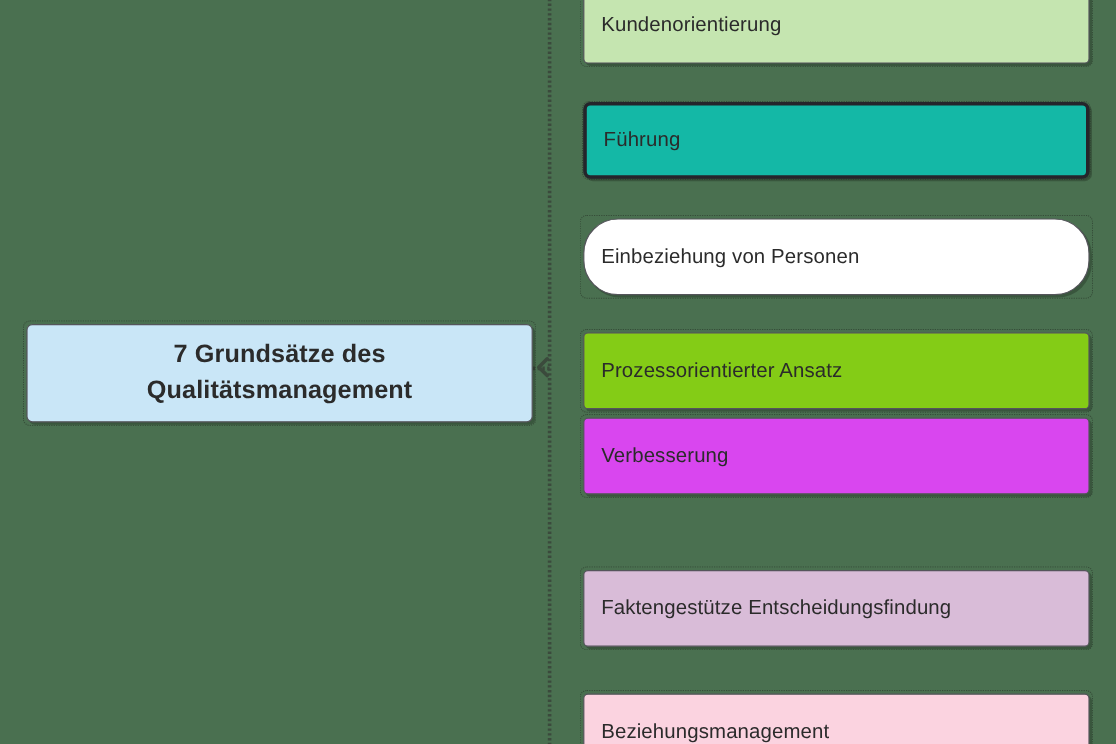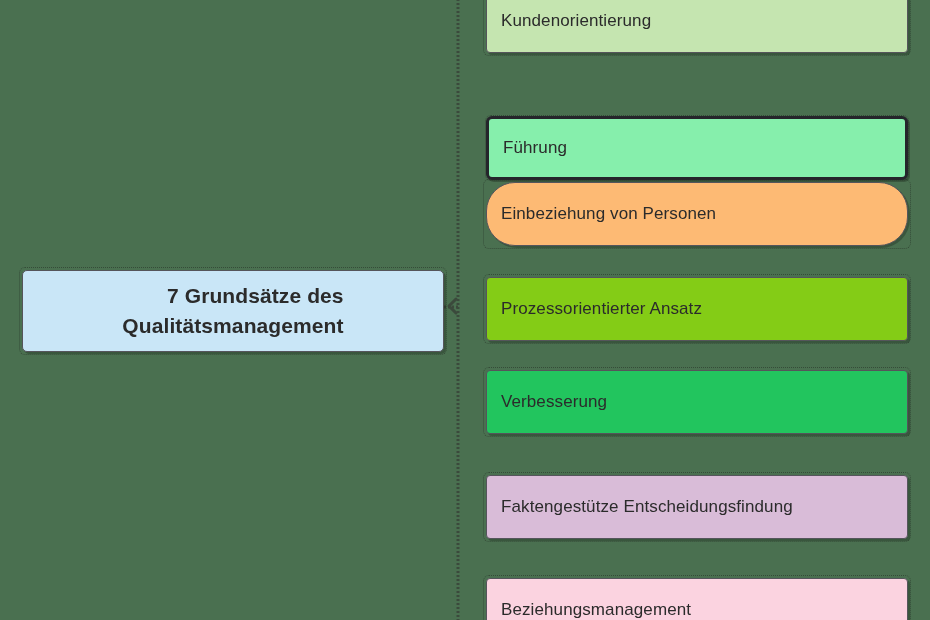--- a/index.html
+++ b/index.html
@@ -81,21 +81,20 @@
     padding: 0 14px;
   }
   .child-node.selected {
     border: 3px solid #25252b;
     border-radius: 6px;
   }
 
   .node-label {
     display: block;
     white-space: pre-line;
-    text-align: right;
   }
 </style>
 </head>
 <body>
 
 <div id="canvas" style="background: rgb(74, 112, 80);">
 
   <svg id="connector-layer" viewBox="0 0 930 620" xmlns="http://www.w3.org/2000/svg">
 
     <line x1="458" y1="-5" x2="458" y2="625" stroke="#3b4a3c" stroke-width="3" stroke-dasharray="2 2" stroke-linecap="butt"></line>
@@ -107,30 +106,30 @@
 
   <div id="root-node" class="node" style="background: rgb(201, 230, 247); border-color: rgb(85, 85, 91); color: rgb(43, 43, 43);">
     <span class="node-label">7 Grundsätze des
 Qualitätsmanagement</span>
   </div>
 
   <div id="children-container">
       <div class="node child-node" style="top: -11px; background: rgb(197, 229, 176);">
         <span class="node-label">Kundenorientierung</span>
       </div>
-      <div class="node child-node selected" style="top: 85px; background: #86efac; margin-top: 31px;">
+      <div class="node child-node selected" style="top: 85px; background: #14b8a6;">
         <span class="node-label">Führung</span>
       </div>
-      <div class="node child-node" style="top: 182px; background: #fdba74; border-radius: 29px;">
+      <div class="node child-node" style="top: 182px; background: #ffffff; border-radius: 29px;">
         <span class="node-label">Einbeziehung von Personen</span>
       </div>
       <div class="node child-node" style="top: 277px; background: #84cc16;">
         <span class="node-label">Prozessorientierter Ansatz</span>
       </div>
-      <div class="node child-node" style="top: 370px; background: #22c55e;">
+      <div class="node child-node" style="top: 348px; background: #d946ef;">
         <span class="node-label">Verbesserung</span>
       </div>
       <div class="node child-node" style="top: 475px; background: rgb(217, 188, 216);">
         <span class="node-label">Faktengestütze Entscheidungsfindung</span>
       </div>
       <div class="node child-node" style="top: 578px; background: rgb(251, 211, 224);">
         <span class="node-label">Beziehungsmanagement</span>
       </div>
     </div>
 

